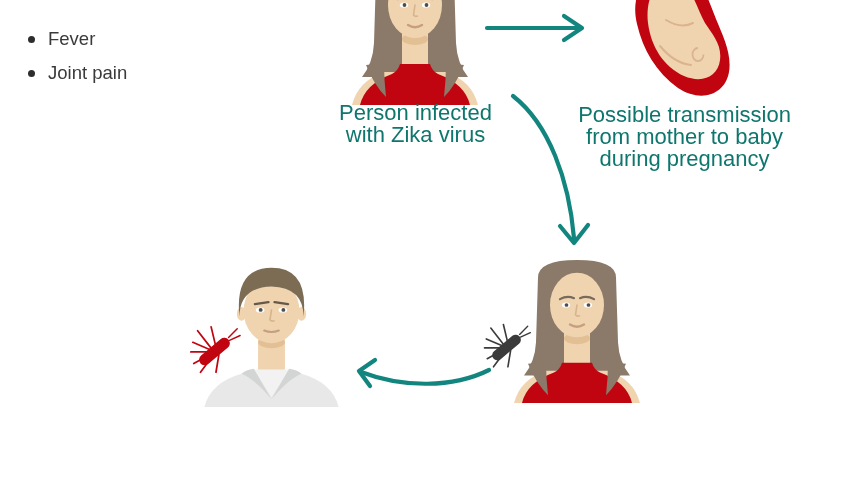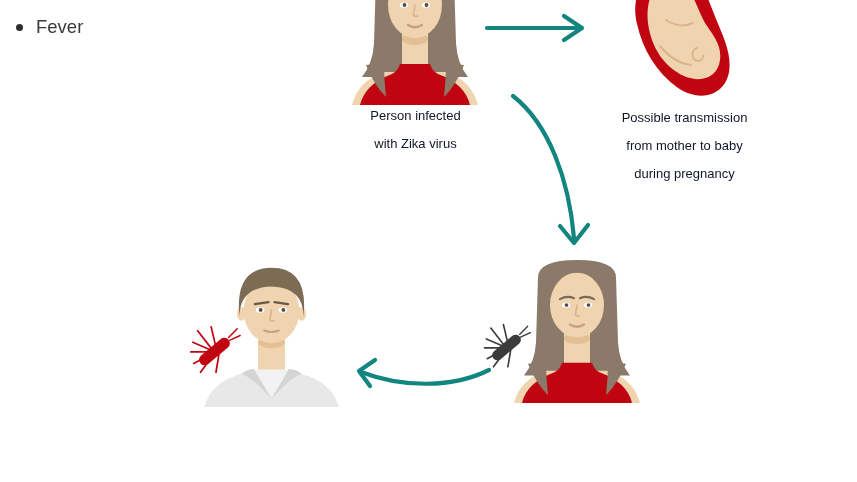--- a/index.html
+++ b/index.html
@@ -2,41 +2,42 @@
 <html><head>
 <meta charset="utf-8">
 <style>
   html,body{margin:0;padding:0;background:#fff;}
   .stage{
     position:relative;width:857px;height:482px;background:#ffffff;
     overflow:hidden;font-family:"Liberation Sans",sans-serif;color:#3a3a3a;
   }
   .abs{position:absolute;}
   .label{
-    position:absolute;text-align:center;font-size:13px;line-height:28px;
-    white-space:pre-line;color:#0f172a;
+    position:absolute;text-align:center;font-size:22px;line-height:22px;
+    white-space:pre-line;color:#0f766e;
   }
   .symptoms{
-    position:absolute;left:8px;top:12px;margin:4px;padding:0;list-style:none;
+    position:absolute;left:8px;top:12px;margin:16px;padding:0;list-style:none;
     font-size:18.5px;line-height:22px;
   }
   .symptoms li{position:relative;padding-left:24px;margin-bottom:12px;white-space:pre-line;}
   .symptoms li::before{
     content:"";position:absolute;left:4px;top:8px;width:7px;height:7px;
     border-radius:50%;background:#2d2d2d;
   }
   svg{display:block;}
 </style>
 </head>
 <body>
 
 <div class="stage">
 
   <ul class="symptoms">
     <li>Fever</li>
+    <li>Joint pain</li>
   </ul>
 
   <div class="abs" style="left:340px;top:-45px;width:150px;height:150px">
     <svg width="150" height="150" viewBox="0 0 150 150">
       <path d="M36,22 Q36,4 75,4 Q114,4 114,22 L116,88 Q117,108 128,122 L96,122 L54,122 L22,122 Q33,108 34,88 Z" fill="#8B7A69"></path>
       <rect x="62" y="70" width="26" height="42" fill="#F0D4B0"></rect>
       <ellipse cx="75" cy="84" rx="13" ry="6" fill="#E3C094"></ellipse>
       <ellipse cx="75" cy="50" rx="27" ry="33" fill="#F0D4B0"></ellipse>
       <path d="M58,44 Q65,40 72,43" stroke="#776A5B" stroke-width="2.2" fill="none" stroke-linecap="round"></path>
       <path d="M78,43 Q85,40 92,44" stroke="#776A5B" stroke-width="2.2" fill="none" stroke-linecap="round"></path>

